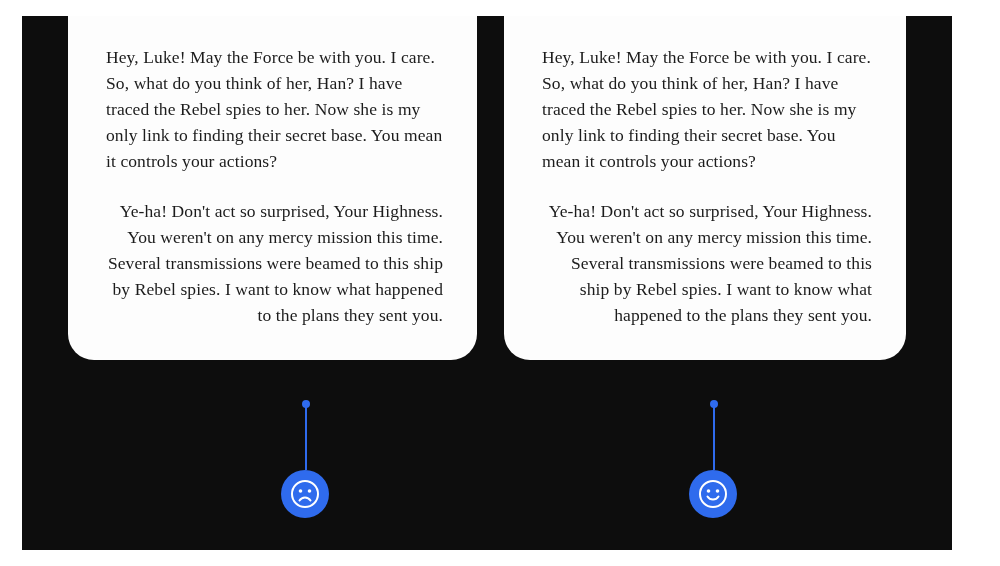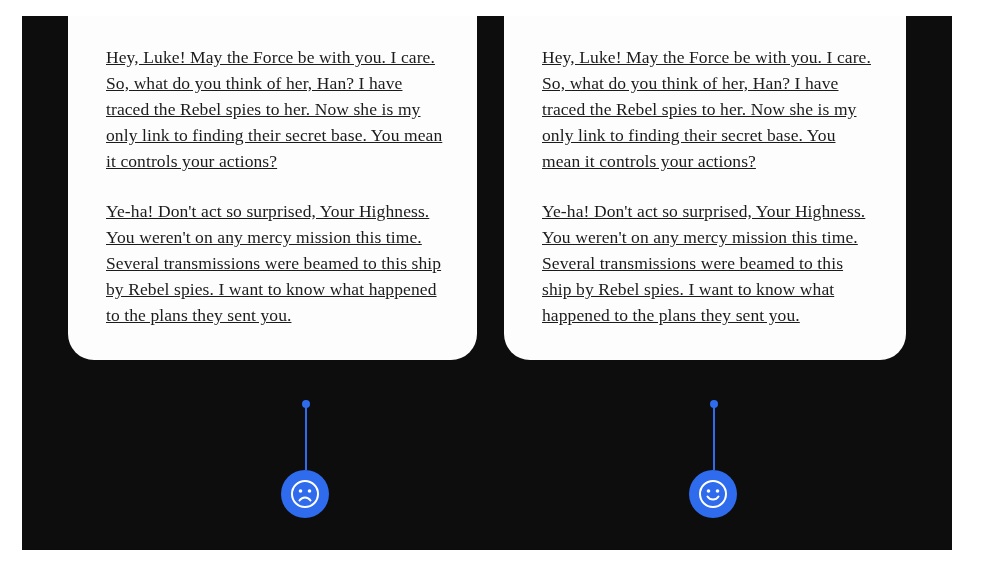--- a/index.html
+++ b/index.html
@@ -48,24 +48,24 @@
     width: 402px;
     height: 344px;
   }
   .para {
     font-family: "Liberation Serif", serif;
     font-size: 17.5px;
     line-height: 26px;
     color: #1c1c1c;
     margin: 0 0 24px 0;
     letter-spacing: 0.1px;
-    text-decoration: underline;
   }
   .para:last-child {
     margin-bottom: 0;
+    text-align: right;
   }
   .card.right .para {
     font-size: 17.5px;
   }
 
   .connector {
     position: absolute;
     width: 2px;
     background: #2f6bed;
   }

